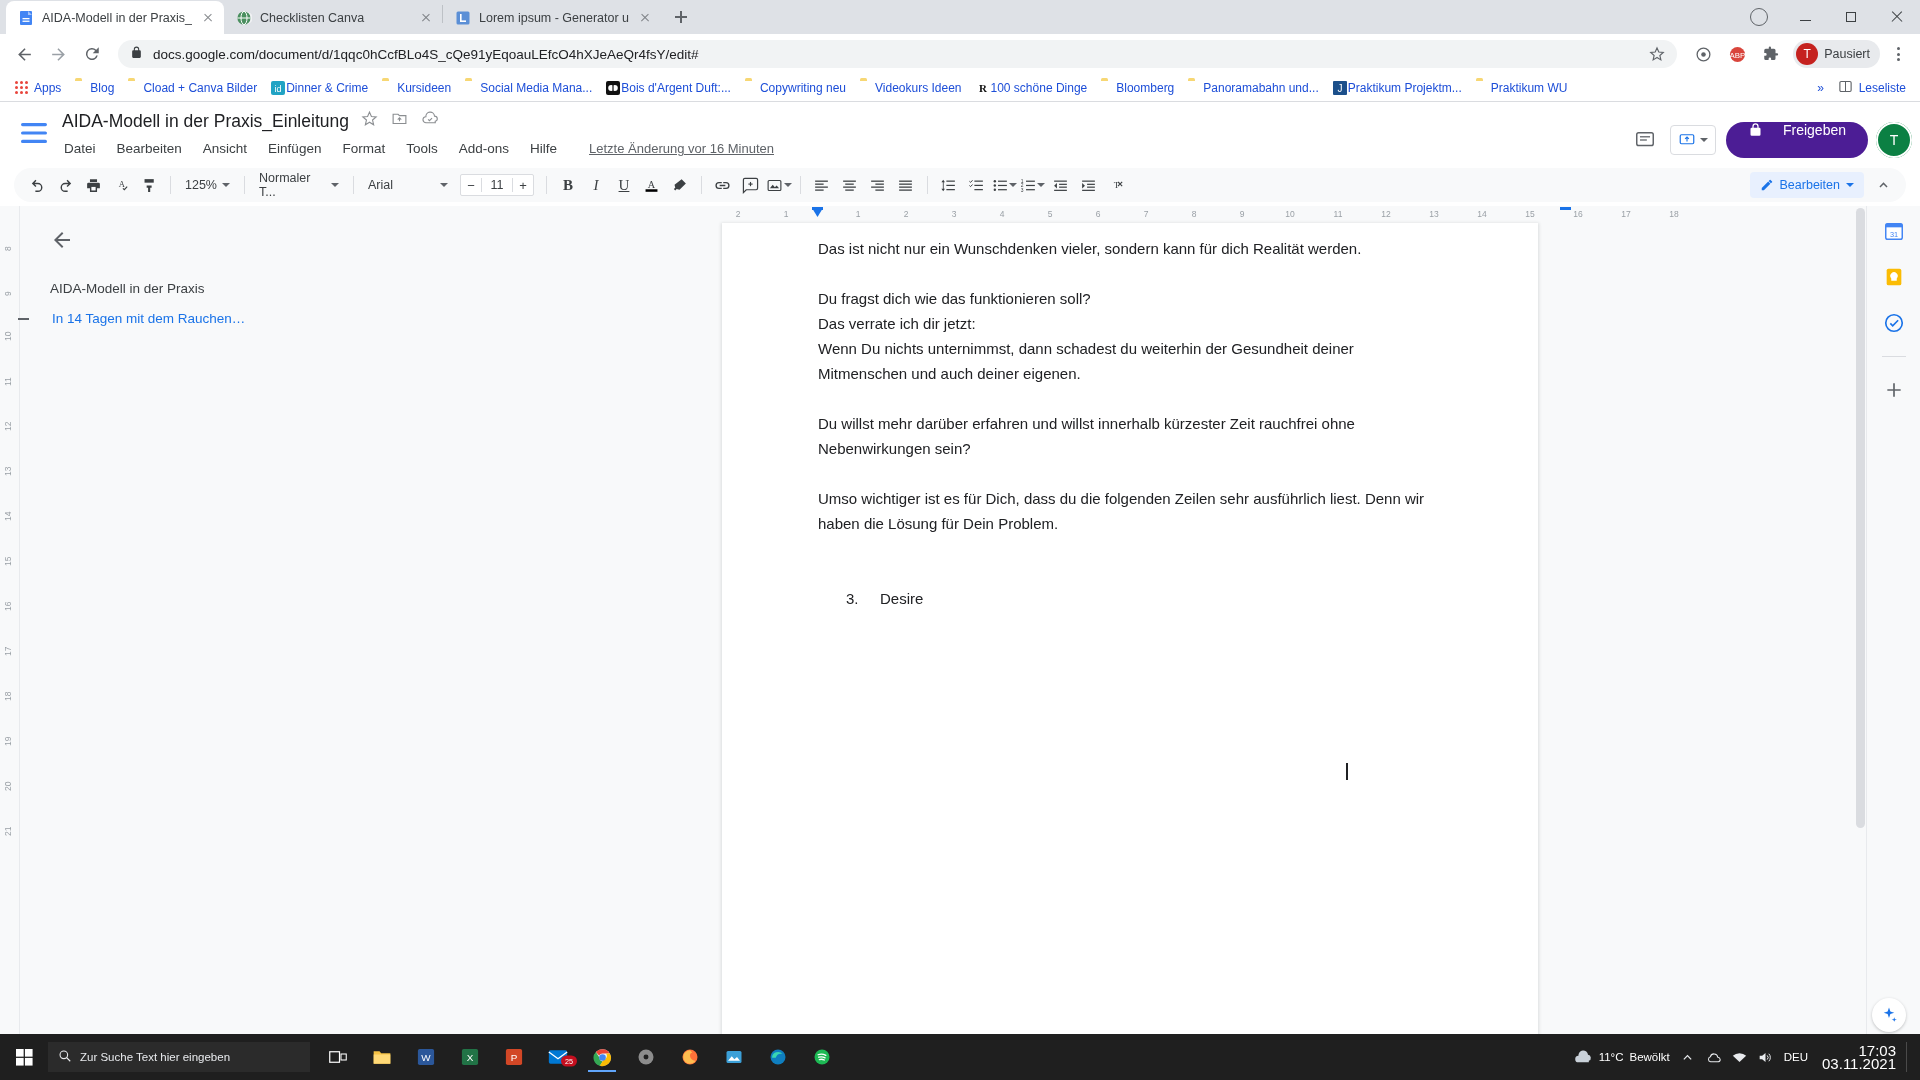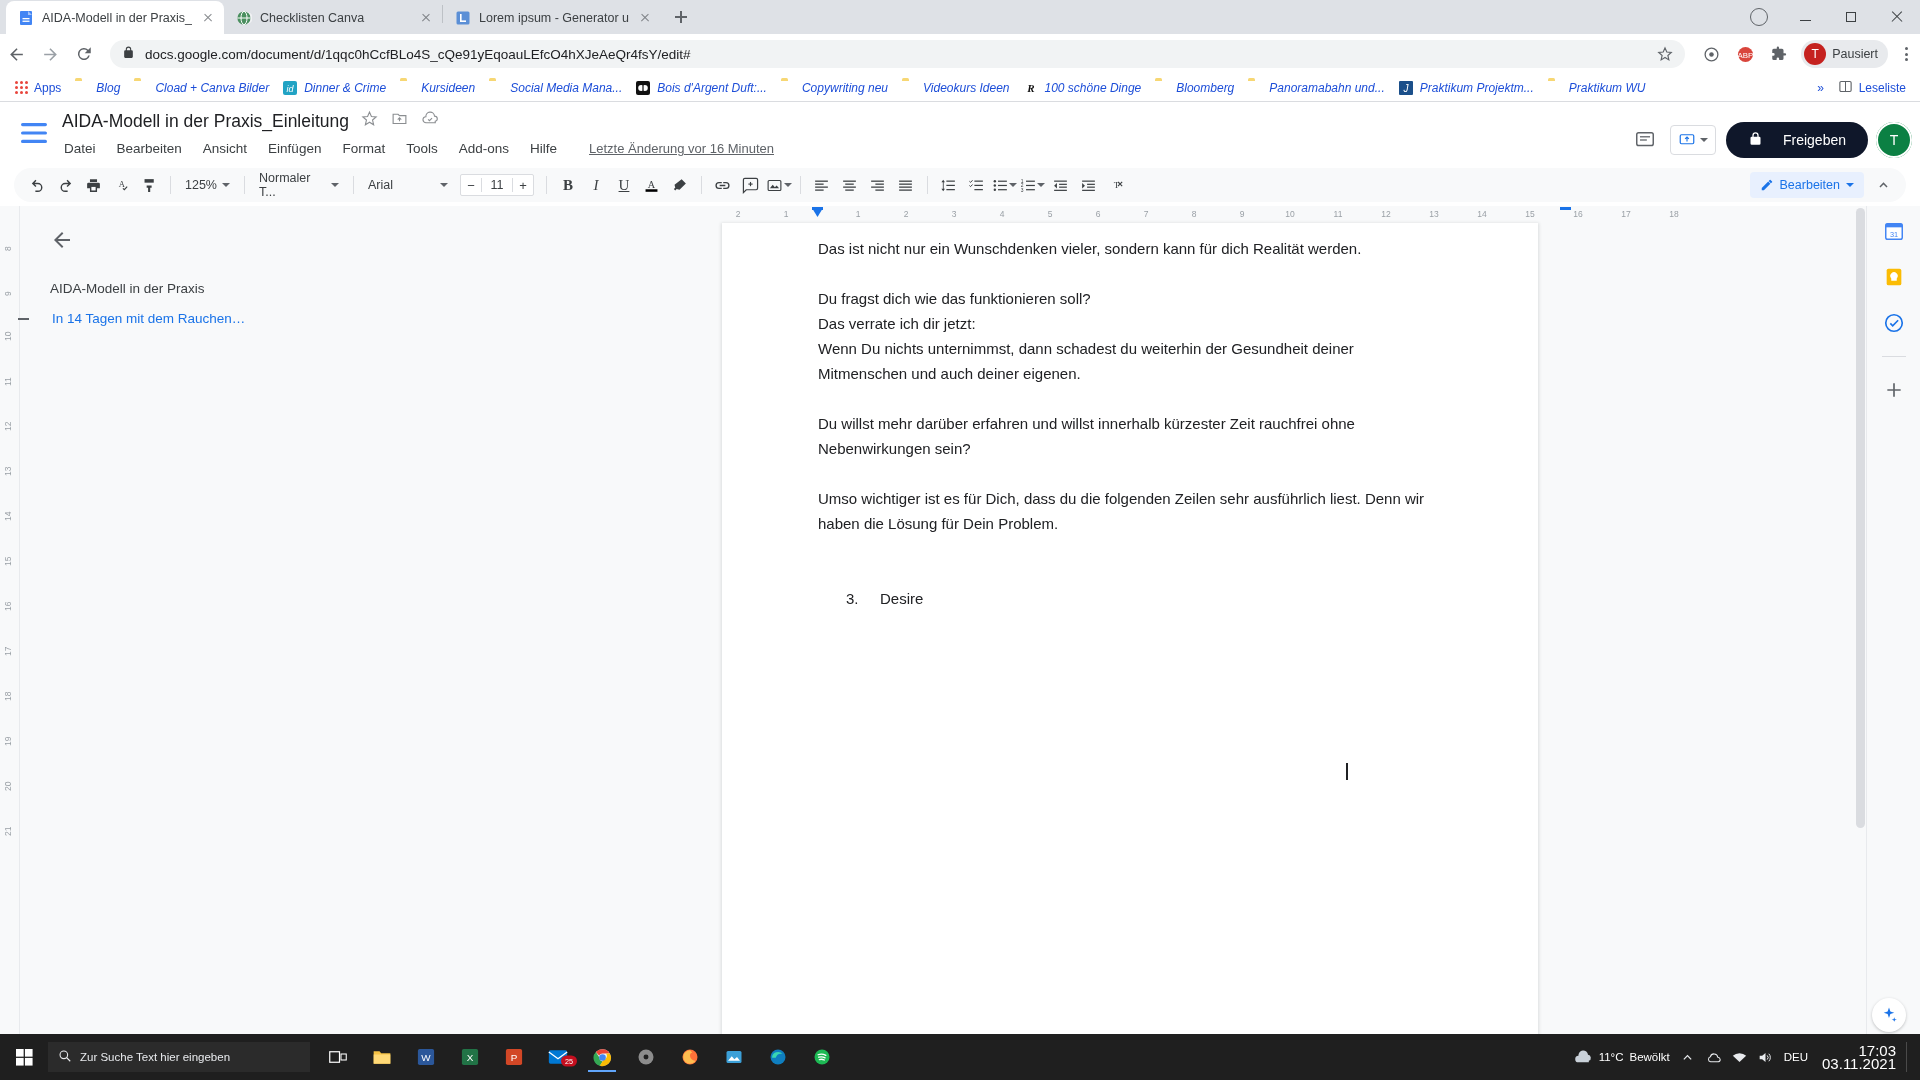--- a/index.html
+++ b/index.html
@@ -55,21 +55,21 @@
   .wc-max { width:10px; height:10px; border:1.4px solid #3c4043; }
   .wc-close { width:12px; height:12px; position:relative; }
   .wc-close:before, .wc-close:after {
     content:""; position:absolute; left:-1px; top:5px; width:14px; height:1.4px; background:#3c4043;
   }
   .wc-close:before { transform:rotate(45deg);} .wc-close:after { transform:rotate(-45deg);}
   .wc-ext { width:18px; height:18px; border-radius:50%; border:1.6px solid #5f6368; position:relative;}
 
   
   .toolbar {
-    height:40px; background:#ffffff; display:flex; align-items:center; padding:0 0; gap:2px;
+    height:40px; background:#ffffff; display:flex; align-items:center; padding:0 8px; gap:2px;
   }
   .navbtn { width:32px; height:32px; display:flex; align-items:center; justify-content:center; border-radius:50%; }
   .omnibox {
     flex:1 1 auto; height:28px; background:#f1f3f4; border-radius:14px; margin:0 8px;
     display:flex; align-items:center; padding:0 12px; gap:10px; font-size:13.5px; color:#202124;
   }
   .omnibox .url { flex:1 1 auto; white-space:nowrap; overflow:hidden; }
   .star { width:16px; height:16px; }
   .profile-pill {
     height:28px; border-radius:14px; background:#e8eaed; display:flex; align-items:center;
@@ -82,21 +82,21 @@
   .kebab { width:28px; height:28px; display:flex; flex-direction:column;
     align-items:center; justify-content:center; gap:2.5px; margin-left:2px;}
   .kebab i { width:3px; height:3px; border-radius:50%; background:#5f6368; display:block;}
 
   
   .bookmarks {
     height:28px; background:#ffffff; display:flex; align-items:center;
     padding:0 8px; gap:0; font-size:12px; color:#1d4ed8; border-bottom:1px solid #dadce0;
     position:relative; overflow:hidden;
   }
-  .bm { display:flex; align-items:center; gap:6px; padding:3px 7px; border-radius:4px; white-space:nowrap;font-style:italic; }
+  .bm { display:flex; align-items:center; padding:3px 7px; border-radius:4px; white-space:nowrap; }
   .bm .bmicon { width:15px; height:14px; flex:0 0 15px; }
   .folder { width:15px; height:13px; background:#f7d774; border-radius:1.5px 3px 3px 3px; position:relative;}
   .folder:before { content:""; position:absolute; left:0; top:-2.5px; width:7px; height:3px;
      background:#f7d774; border-radius:1.5px 1.5px 0 0;}
   .bm-apps { display:flex; align-items:center; gap:6px; padding:3px 7px;}
   .grid3 { width:13px; height:13px; display:grid; grid-template-columns:repeat(3,1fr);
     grid-template-rows:repeat(3,1fr); gap:1.6px;}
   .grid3 i { background:#e8453c; border-radius:50%; display:block; }
   .chev-more { margin-left:auto; width:22px; height:22px; display:flex; align-items:center; justify-content:center;}
   .reading-list { display:flex; align-items:center; gap:6px; padding:3px 6px; white-space:nowrap;}
@@ -117,22 +117,22 @@
   .menu-row .mi { padding:2px 2px; }
   .lastedit { color:#5f6368; font-size:13px; text-decoration:underline; margin-left:13px; }
 
   .docs-header-right { display:flex; align-items:center; gap:10px; padding-top:6px; }
   .hdr-ico { width:30px; height:30px; display:flex; align-items:center; justify-content:center; }
   .present-btn {
     display:flex; align-items:center; gap:4px; height:30px; padding:0 7px;
     border:1px solid #dadce0; border-radius:4px;
   }
   .share-btn {
-    display:flex; align-items:center; gap:20px; height:36px; padding:0 22px;
-    background:#0f172a; color:#fff; border-radius:18px; font-size:14px;
+    display:flex; gap:20px; height:36px; padding:0 22px;
+    background:#4c1d95; color:#fff; border-radius:18px; font-size:14px;
   }
   .acct-av {
     width:32px; height:32px; border-radius:50%; background:#0b8043; color:#fff;
     display:flex; align-items:center; justify-content:center; font-size:14px;
     outline:2px solid #fff; box-shadow:0 0 0 2px #0b8043;
   }
 
   
   .fmtbar {
     height:34px; margin:4px 14px 0 14px; background:#f8f9fa; border-radius:18px;

